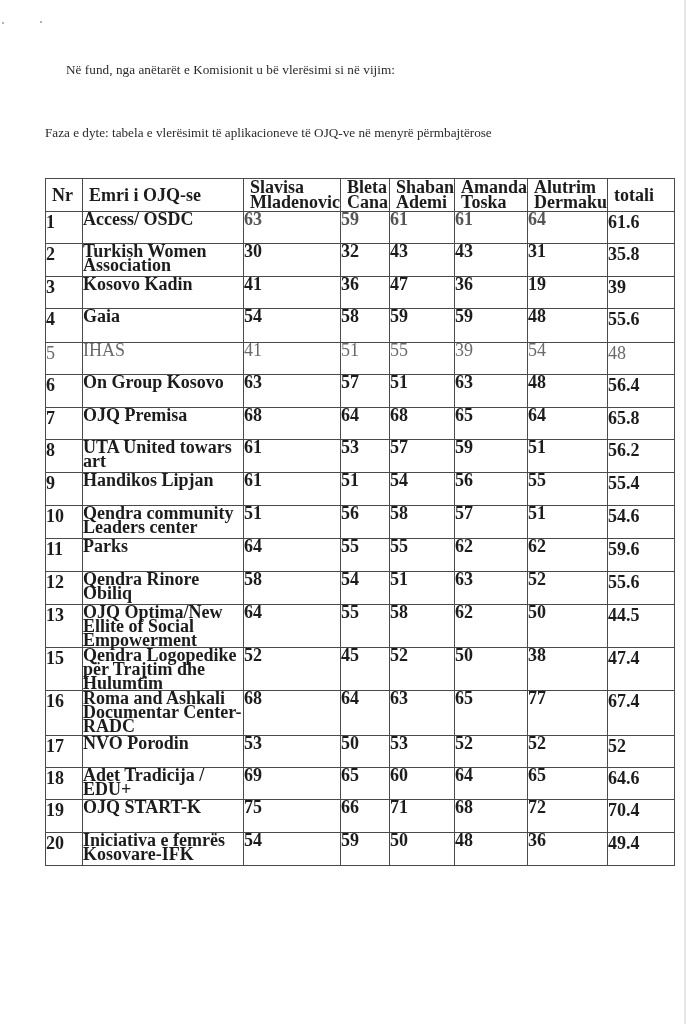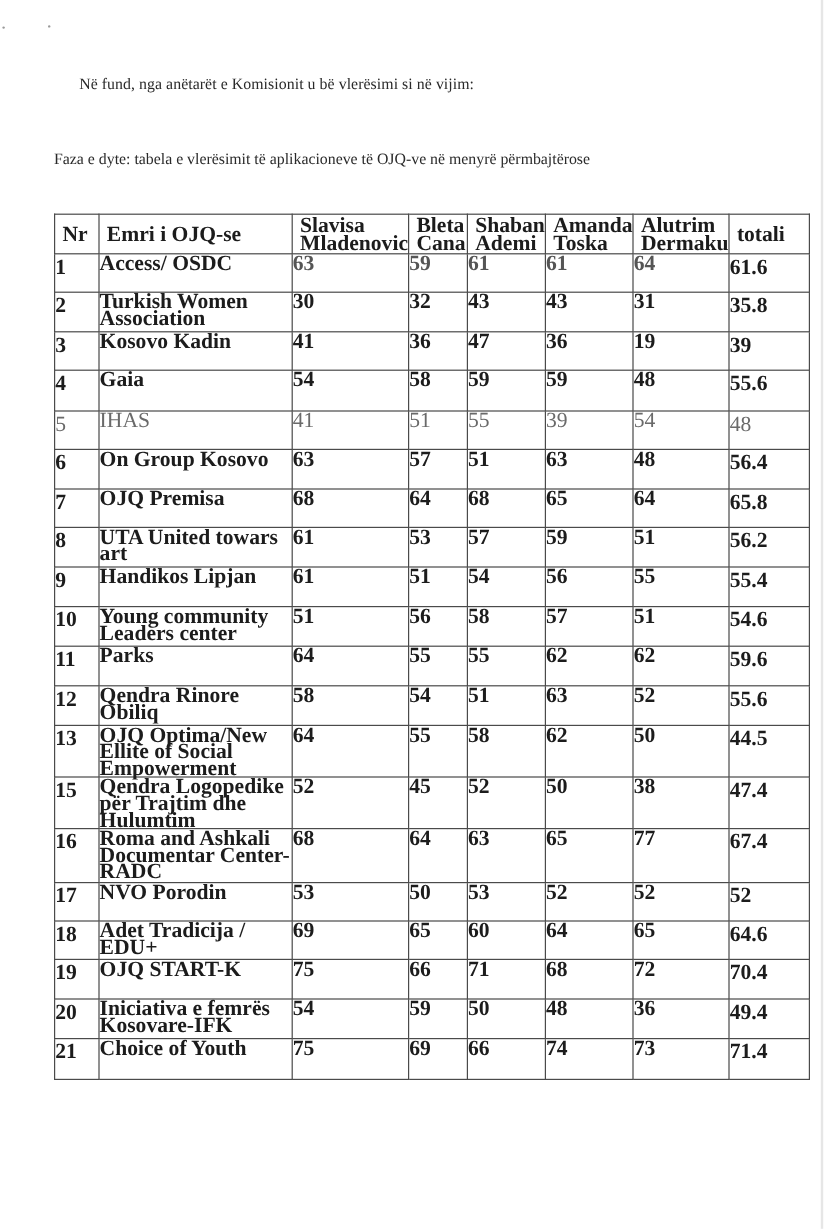--- a/index.html
+++ b/index.html
@@ -150,21 +150,21 @@
         <td class="name" style="height: 32px;">Handikos Lipjan</td>
         <td class="score" style="height: 32px;">61</td>
         <td class="score" style="height: 32px;">51</td>
         <td class="score" style="height: 32px;">54</td>
         <td class="score" style="height: 32px;">56</td>
         <td class="score" style="height: 32px;">55</td>
         <td class="total" style="height: 32px;">55.4</td>
       </tr>
       <tr class="row">
         <td class="nr" style="height: 32px;">10</td>
-        <td class="name" style="height: 32px;">Young community Leaders center</td>
+        <td class="name" style="height: 32px;">Qendra community Leaders center</td>
         <td class="score" style="height: 32px;">51</td>
         <td class="score" style="height: 32px;">56</td>
         <td class="score" style="height: 32px;">58</td>
         <td class="score" style="height: 32px;">57</td>
         <td class="score" style="height: 32px;">51</td>
         <td class="total" style="height: 32px;">54.6</td>
       </tr>
       <tr class="row">
         <td class="nr" style="height: 32px;">11</td>
         <td class="name" style="height: 32px;">Parks</td>
@@ -248,24 +248,14 @@
       <tr class="row">
         <td class="nr" style="height: 32px;">20</td>
         <td class="name" style="height: 32px;">Iniciativa e femrës Kosovare-IFK</td>
         <td class="score" style="height: 32px;">54</td>
         <td class="score" style="height: 32px;">59</td>
         <td class="score" style="height: 32px;">50</td>
         <td class="score" style="height: 32px;">48</td>
         <td class="score" style="height: 32px;">36</td>
         <td class="total" style="height: 32px;">49.4</td>
       </tr>
-      <tr class="row">
-        <td class="nr" style="height: 33px;">21</td>
-        <td class="name" style="height: 33px;">Choice of Youth</td>
-        <td class="score" style="height: 33px;">75</td>
-        <td class="score" style="height: 33px;">69</td>
-        <td class="score" style="height: 33px;">66</td>
-        <td class="score" style="height: 33px;">74</td>
-        <td class="score" style="height: 33px;">73</td>
-        <td class="total" style="height: 33px;">71.4</td>
-      </tr>
     </tbody>
 </table>
 
 </body></html>

